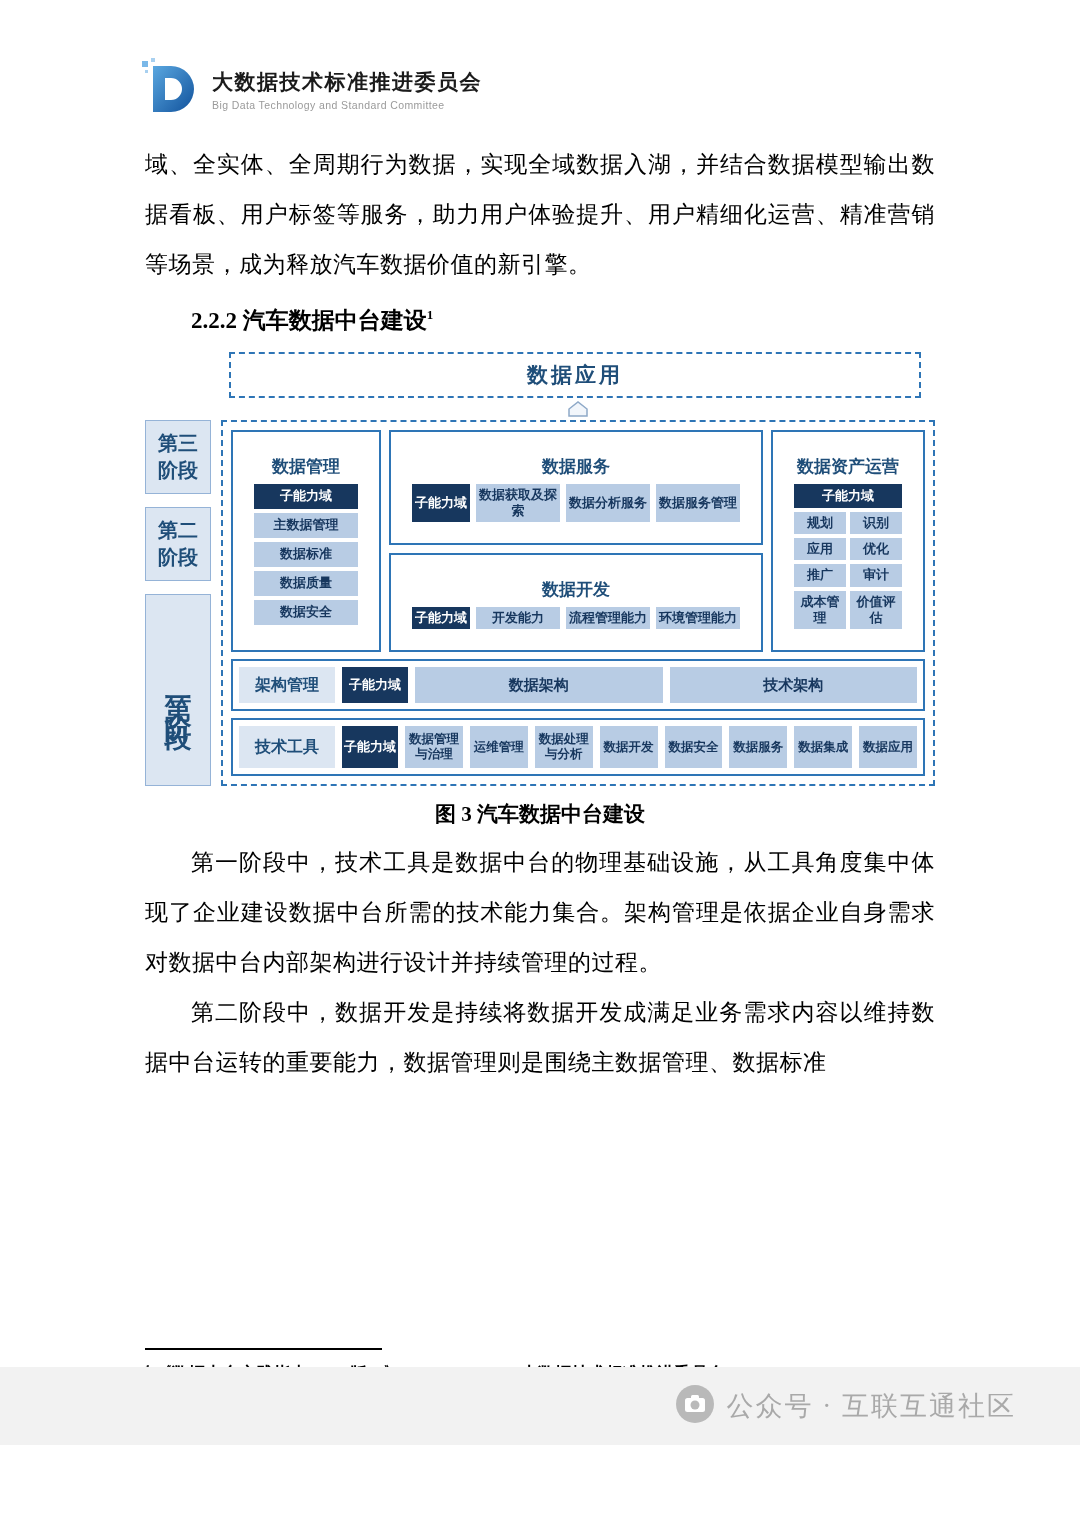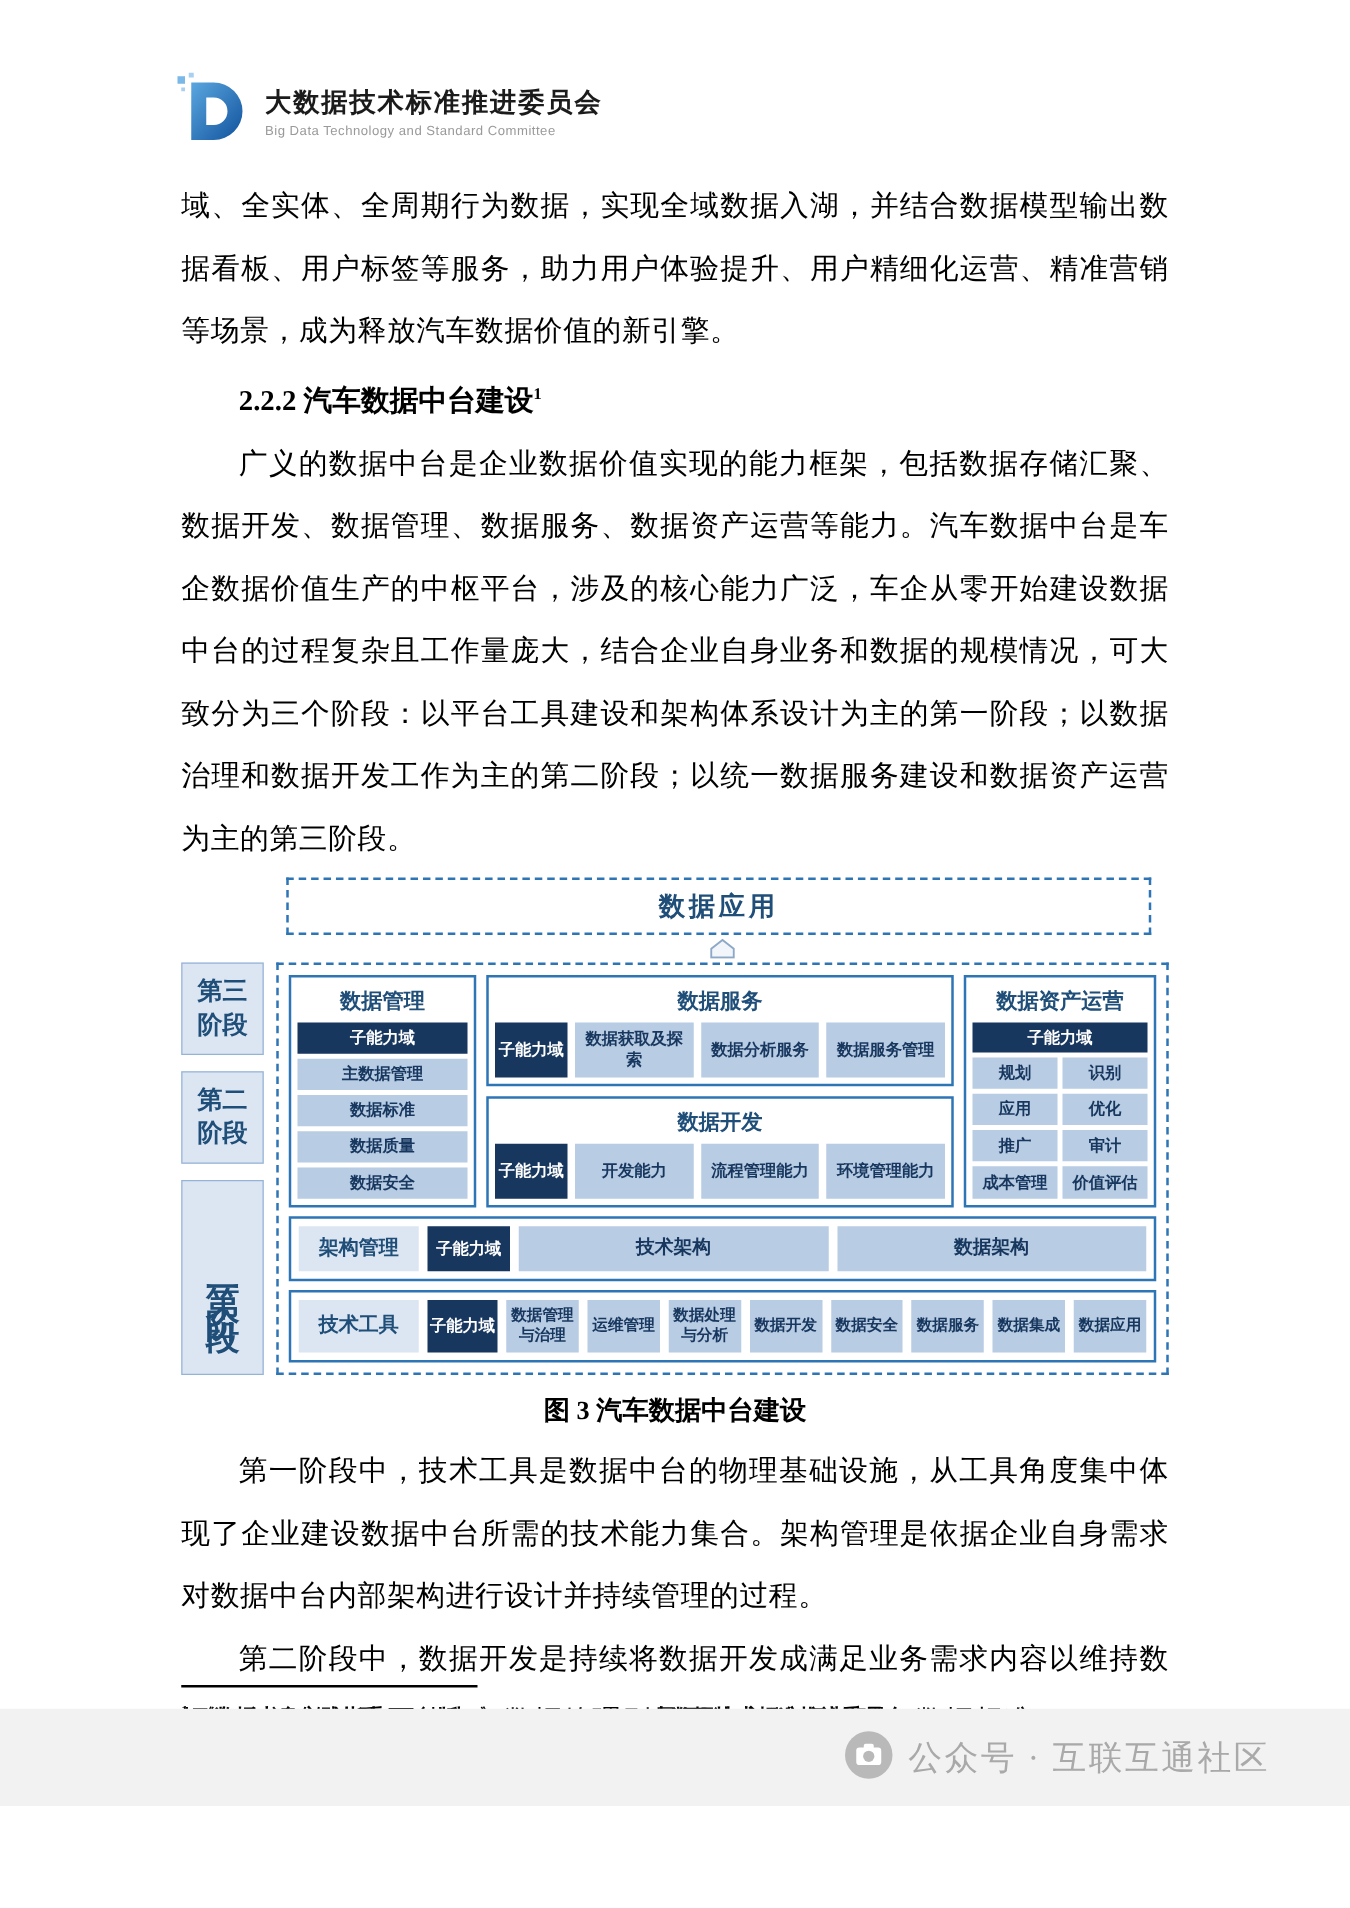--- a/index.html
+++ b/index.html
@@ -35,21 +35,21 @@
   .fig-main { display:flex; gap:10px; align-items:stretch; }
   .stage-col { width:66px; flex:0 0 66px; display:flex; flex-direction:column; gap:13px; }
   .stage {
     background:#dce6f2; border:1px solid #95b3d7; color:#1f4e79; font-weight:bold;
     display:flex; align-items:center; justify-content:center; text-align:center;
   }
   .stage-3, .stage-2 { font-size:20px; line-height:27px; padding:9px 6px; }
   .stage-1 { flex:1; writing-mode:vertical-lr; text-orientation:upright; font-size:27px; letter-spacing:9px; padding-top:6px; }
   .main-dashed { flex:1; border:2px dashed #2e75b6; padding:8px; display:flex; flex-direction:column; gap:7px; background:#fff; }
   .upper { display:flex; gap:8px; align-items:stretch; }
-  .panel { border:2px solid #2e75b6; background:#fff; padding:5px; display:flex; flex-direction:column; gap:4px; }
+  .panel { border:2px solid #2e75b6; background:#fff; padding:21px; display:flex; flex-direction:column; gap:4px; }
   .panel-title { text-align:center; color:#1f4e79; font-weight:bold; font-size:17px; padding:2px 0; }
   .cell {
     background:#b8cce4; color:#17375e; font-weight:bold; font-size:13px;
     display:flex; align-items:center; justify-content:center; text-align:center;
     padding:3px 2px; line-height:1.25;
   }
   .cell.dark { background:#17375e; color:#ffffff; }
   .panel-dm { width:150px; flex:0 0 150px; }
   .panel-dm .cell { min-height:25px; }
   .mid-col { flex:1; display:flex; flex-direction:column; gap:8px; }
@@ -115,21 +115,20 @@
     </span>
     <span class="logo-text">
       <div class="logo-title">大数据技术标准推进委员会</div>
       <div class="logo-sub">Big Data Technology and Standard Committee</div>
     </span>
   </header>
 
   <main class="content">
     <p class="body-text no-indent">域、全实体、全周期行为数据，实现全域数据入湖，并结合数据模型输出数据看板、用户标签等服务，助力用户体验提升、用户精细化运营、精准营销等场景，成为释放汽车数据价值的新引擎。</p>
     <h3 class="section-heading"><span>2.2.2 汽车数据中台建设</span><sup>1</sup></h3>
-    <p class="body-text">广义的数据中台是企业数据价值实现的能力框架，包括数据存储汇聚、数据开发、数据管理、数据服务、数据资产运营等能力。汽车数据中台是车企数据价值生产的中枢平台，涉及的核心能力广泛，车企从零开始建设数据中台的过程复杂且工作量庞大，结合企业自身业务和数据的规模情况，可大致分为三个阶段：以平台工具建设和架构体系设计为主的第一阶段；以数据治理和数据开发工作为主的第二阶段；以统一数据服务建设和数据资产运营为主的第三阶段。</p>
 
     <figure class="diagram">
       <div class="app-box">数据应用</div>
       <div class="arrow-wrap">
         <svg width="24" height="17" viewBox="0 0 24 17">
             <path d="M3 16 V9 L12 2 L21 9 V16 Z" fill="#f2f6fb" stroke="#8ea9c8" stroke-width="1.5"></path>
           </svg>
       </div>
       <div class="fig-main">
         <div class="stage-col">
@@ -182,22 +181,22 @@
                 <div class="cell">审计</div>
                 <div class="cell">成本管理</div>
                 <div class="cell">价值评估</div>
               </div>
             </div>
           </div>
 
           <div class="band arch">
             <div class="band-label">架构管理</div>
             <div class="cell dark">子能力域</div>
+            <div class="cell item">数据架构</div>
             <div class="cell item">技术架构</div>
-            <div class="cell item">数据架构</div>
           </div>
 
           <div class="band tools">
             <div class="band-label">技术工具</div>
             <div class="cell dark">子能力域</div>
             <div class="cell item">数据管理与治理</div>
             <div class="cell item">运维管理</div>
             <div class="cell item">数据处理与分析</div>
             <div class="cell item">数据开发</div>
             <div class="cell item">数据安全</div>

